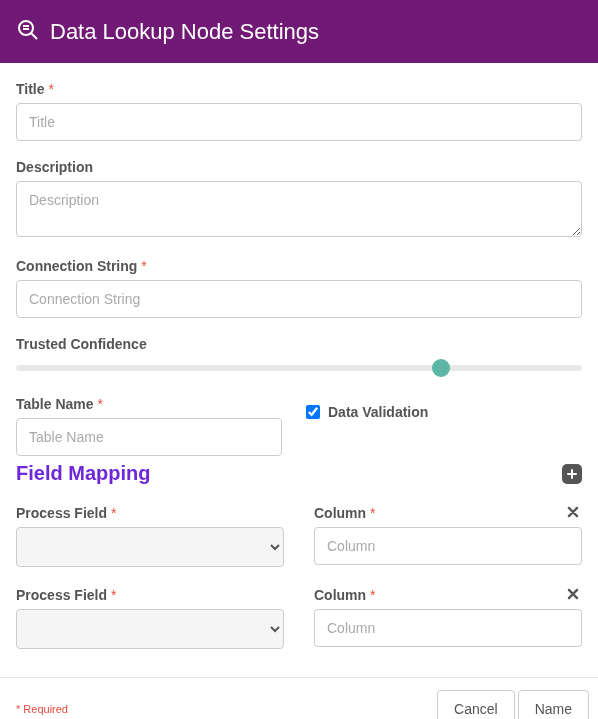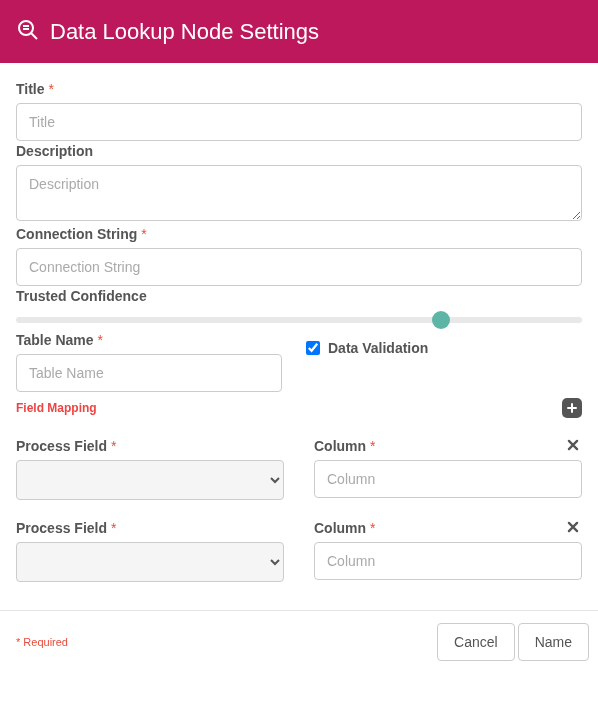--- a/index.html
+++ b/index.html
@@ -4,36 +4,36 @@
 <style>
   * { box-sizing: border-box; margin: 0; padding: 0; }
   body {
     font-family: Arial, Helvetica, sans-serif;
     font-size: 14px;
     color: #555;
     background: #fff;
     width: 598px;
   }
   .header {
-    background: #be185d;
+    background: #701a75;
     color: #fff;
     padding: 18px 16px;
     display: flex;
     align-items: center;
     gap: 10px;
   }
   .header svg { width: 24px; height: 24px; }
   .header-title {
     font-size: 22px;
     font-weight: 400;
   }
   .form-body {
     padding: 18px 16px 4px 16px;
   }
-  .field-group { margin-bottom: 2px; }
+  .field-group { margin-bottom: 18px; }
   .field-label {
     display: block;
     font-weight: bold;
     color: #555;
     font-size: 14px;
     margin-bottom: 6px;
   }
   .req { color: #e74c3c; font-weight: normal; }
   .text-input, .textarea-input, .select-input {
     width: 100%;
@@ -85,21 +85,21 @@
     width: 14px; height: 14px;
   }
   .checkbox-label { font-weight: bold; color: #555; font-size: 14px; }
   .section-header {
     display: flex;
     justify-content: space-between;
     align-items: center;
     margin-bottom: 10px;
     margin-top: 6px;
   }
-  .section-title { font-weight: bold; color: #ef4444; font-size: 12px; }
+  .section-title { font-weight: bold; color: #6d28d9; font-size: 20px; }
   .add-btn {
     width: 20px;
     height: 20px;
     background: #555;
     border-radius: 5px;
     display: flex;
     align-items: center;
     justify-content: center;
     cursor: pointer;
   }

